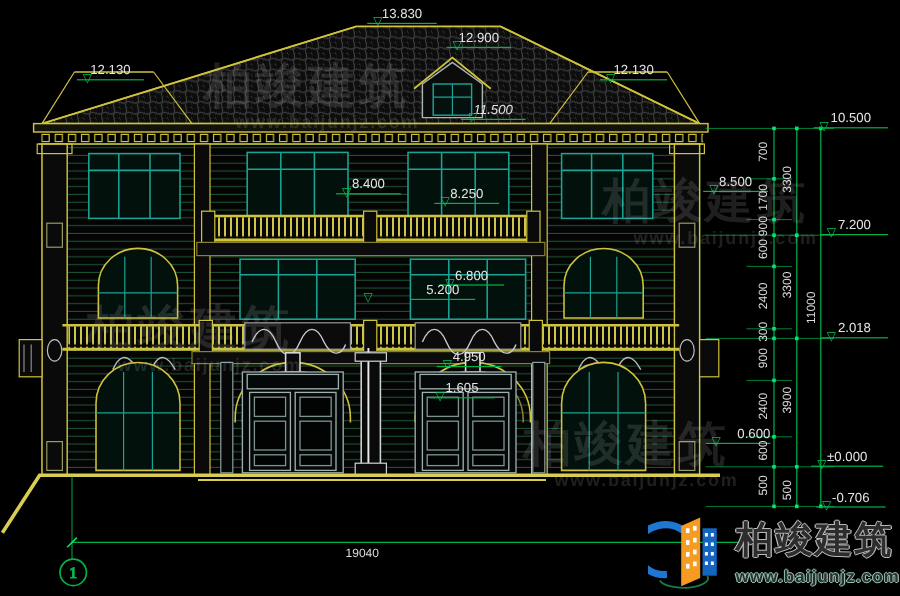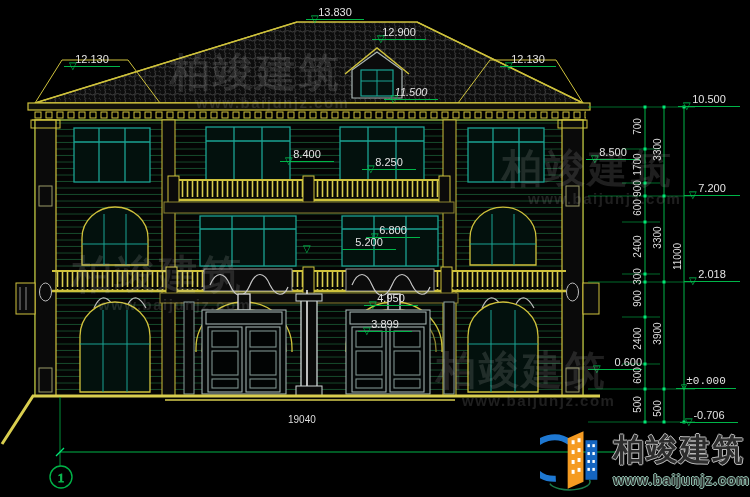--- a/index.html
+++ b/index.html
@@ -309,23 +309,23 @@
       <div class="level-mark" style="left: 500px; top: 53px; width: 56px;"><span>12.130</span><div class="lvl-bar"></div><div class="lvl-tri">▽</div></div>
       <div class="level-mark" style="left: 678px; top: 93px; width: 62px;"><span>10.500</span><div class="lvl-bar"></div><div class="lvl-tri">▽</div></div>
       <div class="level-mark" style="left: 586px; top: 146px; width: 54px;"><span>8.500</span><div class="lvl-bar"></div><div class="lvl-tri">▽</div></div>
       <div class="level-mark" style="left: 280px; top: 148px; width: 54px;"><span>8.400</span><div class="lvl-bar"></div><div class="lvl-tri">▽</div></div>
       <div class="level-mark" style="left: 362px; top: 156px; width: 54px;"><span>8.250</span><div class="lvl-bar"></div><div class="lvl-tri">▽</div></div>
       <div class="level-mark" style="left: 684px; top: 182px; width: 56px;"><span>7.200</span><div class="lvl-bar"></div><div class="lvl-tri">▽</div></div>
       <div class="level-mark" style="left: 366px; top: 224px; width: 54px;"><span>6.800</span><div class="lvl-bar"></div><div class="lvl-tri">▽</div></div>
       <div class="level-mark" style="left: 298px; top: 236px; width: 54px; padding-left: 44px;"><span>5.200</span><div class="lvl-bar"></div><div class="lvl-tri">▽</div></div>
       <div class="level-mark" style="left: 364px; top: 244px; width: 54px; margin-top: 48px;"><span>4.950</span><div class="lvl-bar"></div><div class="lvl-tri">▽</div></div>
       <div class="level-mark" style="left: 684px; top: 268px; width: 56px;"><span>2.018</span><div class="lvl-bar"></div><div class="lvl-tri">▽</div></div>
-      <div class="level-mark" style="left: 358px; top: 318px; width: 54px;"><span>3.899</span><div class="lvl-bar"></div><div class="lvl-tri">▽</div></div>
+      <div class="level-mark" style="left: 358px; top: 318px; width: 54px;"><span>1.605</span><div class="lvl-bar"></div><div class="lvl-tri">▽</div></div>
       <div class="level-mark" style="left: 588px; top: 356px; width: 54px; text-align: right;"><span>0.600</span><div class="lvl-bar"></div><div class="lvl-tri">▽</div></div>
-      <div class="level-mark" style="left: 676px; top: 375px; width: 60px; font-family: Liberation Mono, monospace;"><span>±0.000</span><div class="lvl-bar"></div><div class="lvl-tri">▽</div></div>
+      <div class="level-mark" style="left: 676px; top: 375px; width: 60px;"><span>±0.000</span><div class="lvl-bar"></div><div class="lvl-tri">▽</div></div>
       <div class="level-mark" style="left: 680px; top: 409px; width: 58px;"><span>-0.706</span><div class="lvl-bar"></div><div class="lvl-tri">▽</div></div>
       <div class="vdim" style="left: 615px; top: 121px;">700</div>
       <div class="vdim" style="left: 615px; top: 159px;">1700</div>
       <div class="vdim" style="left: 615px; top: 183px;">900</div>
       <div class="vdim" style="left: 615px; top: 202px;">600</div>
       <div class="vdim" style="left: 615px; top: 241px;">2400</div>
       <div class="vdim" style="left: 615px; top: 271px;">300</div>
       <div class="vdim" style="left: 615px; top: 293px;">900</div>
       <div class="vdim" style="left: 615px; top: 333px;">2400</div>
       <div class="vdim" style="left: 615px; top: 370px;">600</div>
@@ -346,21 +346,21 @@
       <div class="wm" style="left: 72px; top: 254px;">
         <div class="co">柏竣建筑</div>
         <div class="url">www.baijunjz.com</div>
       </div>
       <div class="wm" style="left: 436px; top: 350px;">
         <div class="co">柏竣建筑</div>
         <div class="url">www.baijunjz.com</div>
       </div>
     </div>
 
-<div class="hdim" style="left:288px;top:414px;">19040</div>
+<div class="hdim" style="left:288px;top:456px;">19040</div>
 
 
 <div class="logo">
   <svg width="70" height="66" viewBox="0 0 70 66">
     <path d="M16,53 A24,21 0 1 1 30,16" fill="none" stroke="#1e78d2" stroke-width="6"></path>
     <path d="M28,12 L44,5 L44,56 L28,63 Z" fill="#f59b22"></path>
     <rect x="46" y="14" width="12" height="40" fill="#1565c0"></rect>
     <g fill="#ffffff">
       <rect x="32" y="14" width="3" height="4"></rect>
           <rect x="38" y="12" width="3" height="4"></rect>

